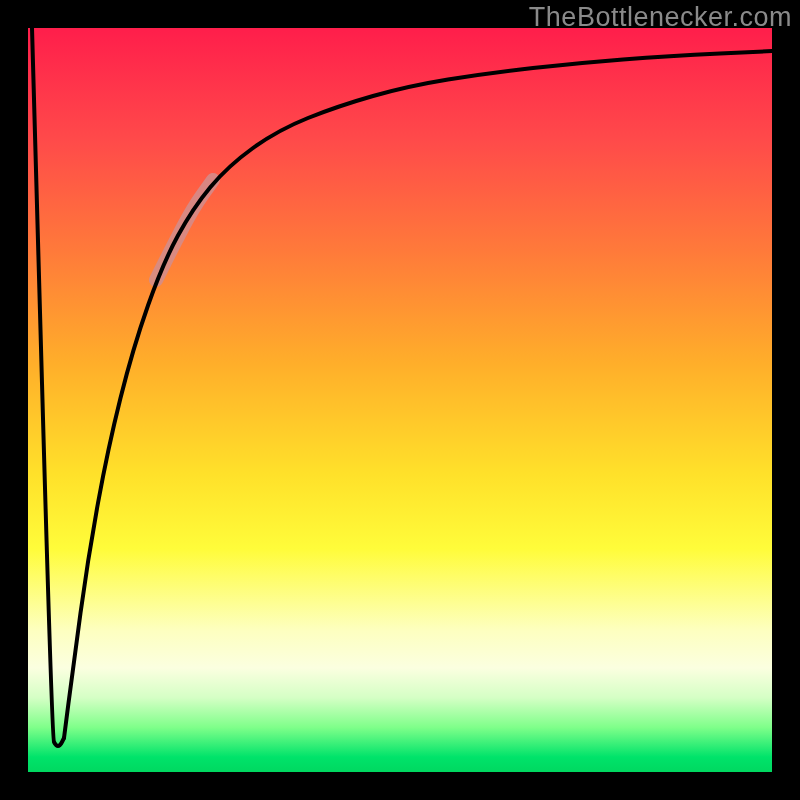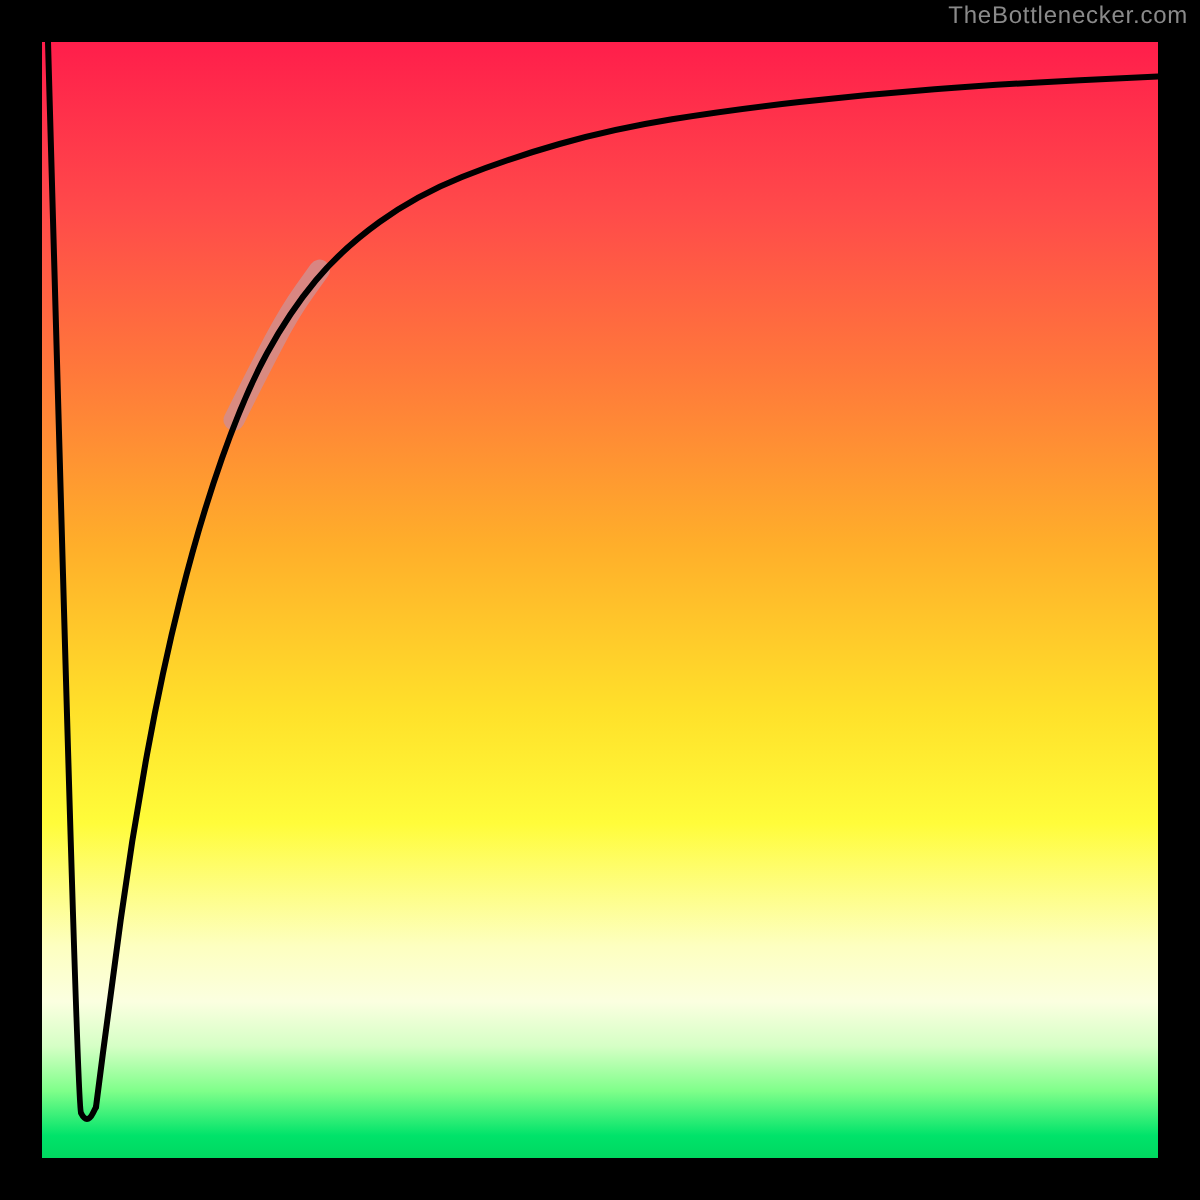--- a/index.html
+++ b/index.html
@@ -52,21 +52,21 @@
     left: 0;
     top: 0;
     width: 100%;
     height: 100%;
   }
   .credit {
     position: absolute;
     top: 2px;
     right: 8px;
     color: #8a8a8a;
-    font-size: 16px;
+    font-size: 27px;
     font-weight: 400;
     letter-spacing: 0.5px;
     user-select: none;
   }
 </style>
 </head>
 <body>
 
 <div class="chart-container">
   <div class="credit">TheBottlenecker.com</div>

